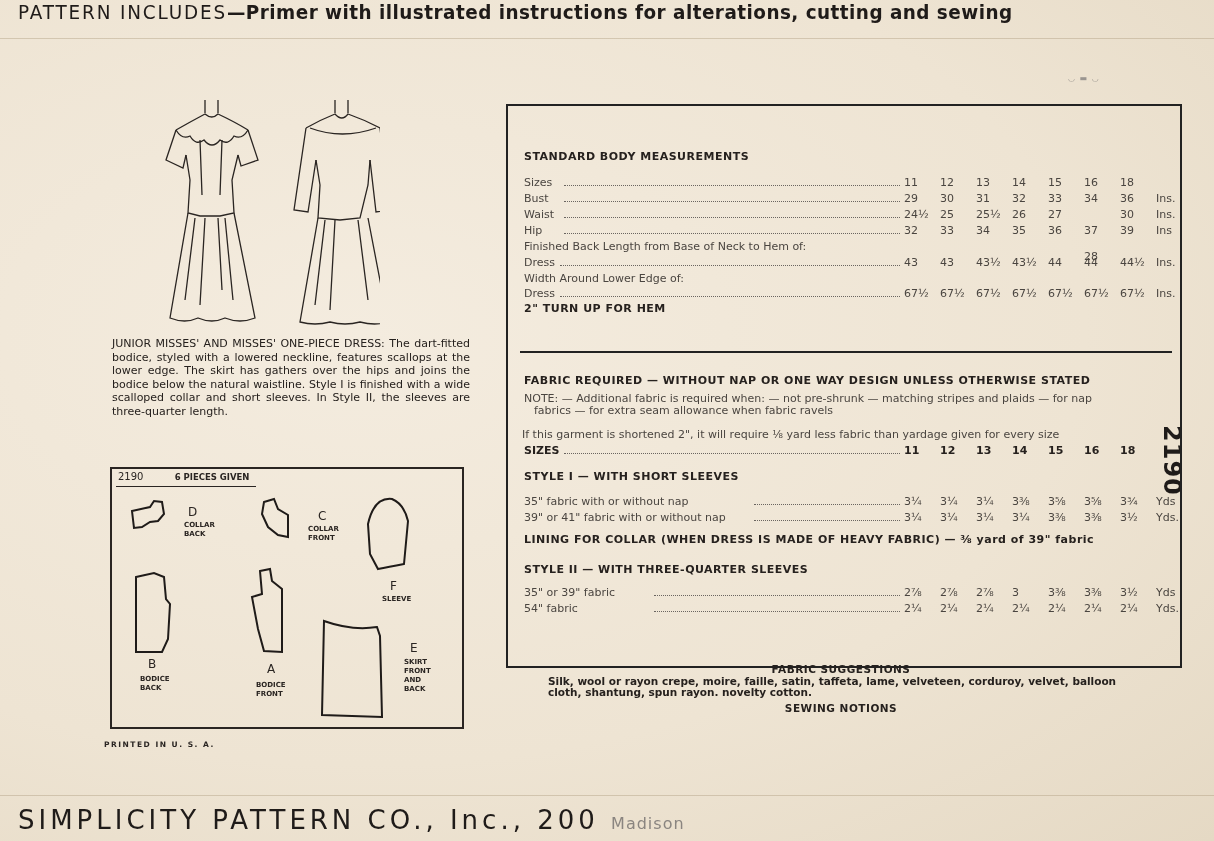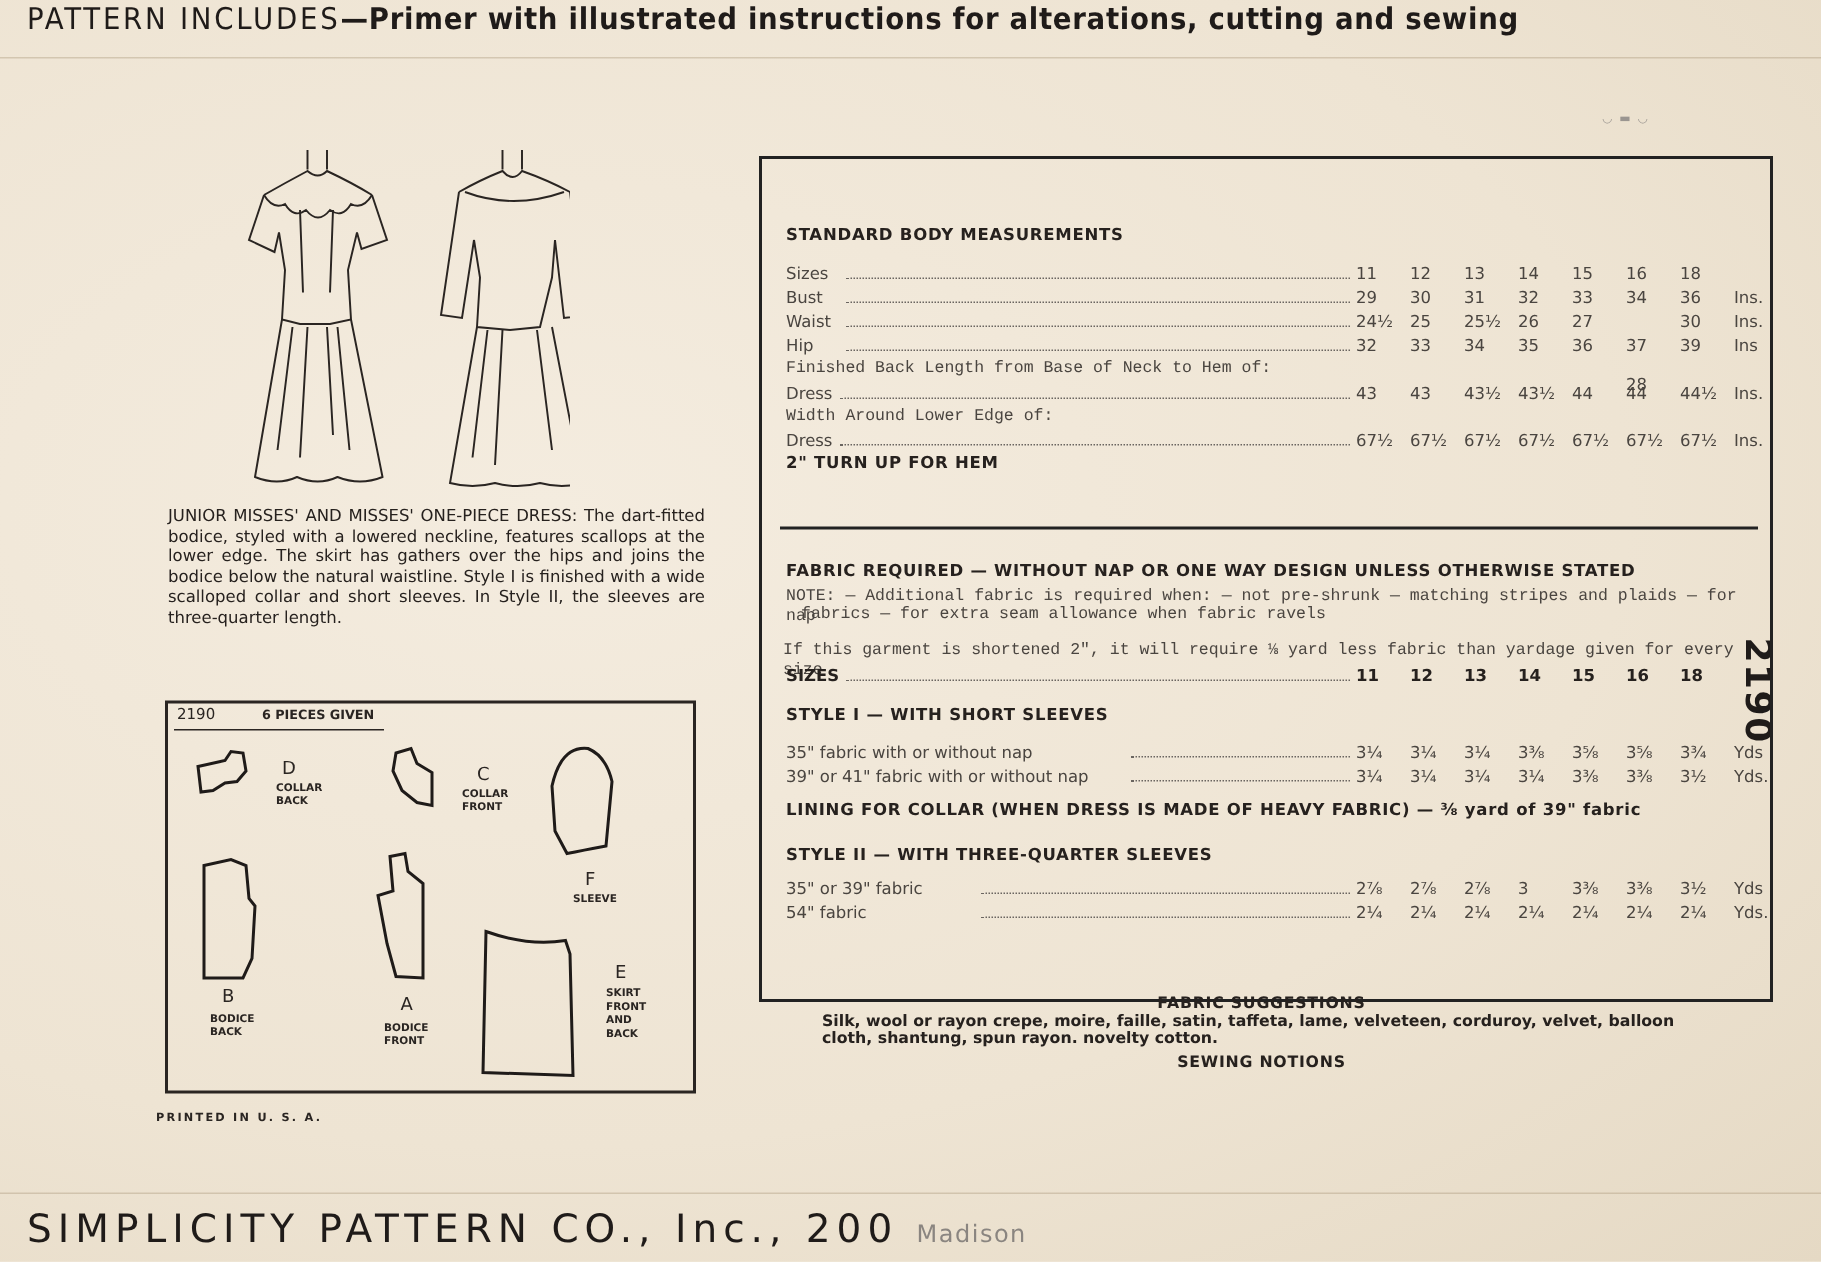--- a/index.html
+++ b/index.html
@@ -26,21 +26,21 @@
   .footer .faded{color:#8a8580;letter-spacing:1px;font-size:16px;}
   
   .frame{position:absolute;left:506px;top:104px;width:672px;height:560px;border-left:2px solid #222;border-right:2px solid #222;border-top:2px solid #222;border-bottom:2px solid #222;}
   .sec-title{position:absolute;font-size:11px;font-weight:bold;letter-spacing:0.5px;color:#26211e;white-space:nowrap;}
   .row{position:absolute;left:16px;width:646px;height:14px;font-size:11px;color:#4a4540;white-space:nowrap;}
   .row .lbl{position:absolute;left:0;top:0;}
   .row .dots{position:absolute;top:9px;height:0;border-bottom:1px dotted #6a6560;}
   .row .v{position:absolute;top:0;width:28px;text-align:left;}
   .row .unit{position:absolute;top:0;left:632px;}
   .divider{position:absolute;left:12px;width:652px;height:2px;background:#222;}
-  .note{position:absolute;left:16px;font-size:11px;color:#4a4540;line-height:13px;width:650px;font-family:Liberation Mono, monospace;}
+  .note{position:absolute;left:16px;font-size:11px;color:#4a4540;line-height:13px;width:650px;}
   .side-num{position:absolute;left:1186px;top:425px;font-size:24px;font-weight:bold;transform:rotate(90deg);transform-origin:left top;color:#1f1b19;letter-spacing:1px;}
   .sugg{position:absolute;left:548px;top:664px;width:586px;font-size:10.5px;font-weight:bold;line-height:11.5px;color:#26211e;}
   .sugg .h{text-align:center;letter-spacing:0.5px;}
 </style>
 </head>
 <body>
 
 <div class="paper"></div>
 <div class="fold" style="top:38px"></div>
 <div class="fold" style="top:795px"></div>

